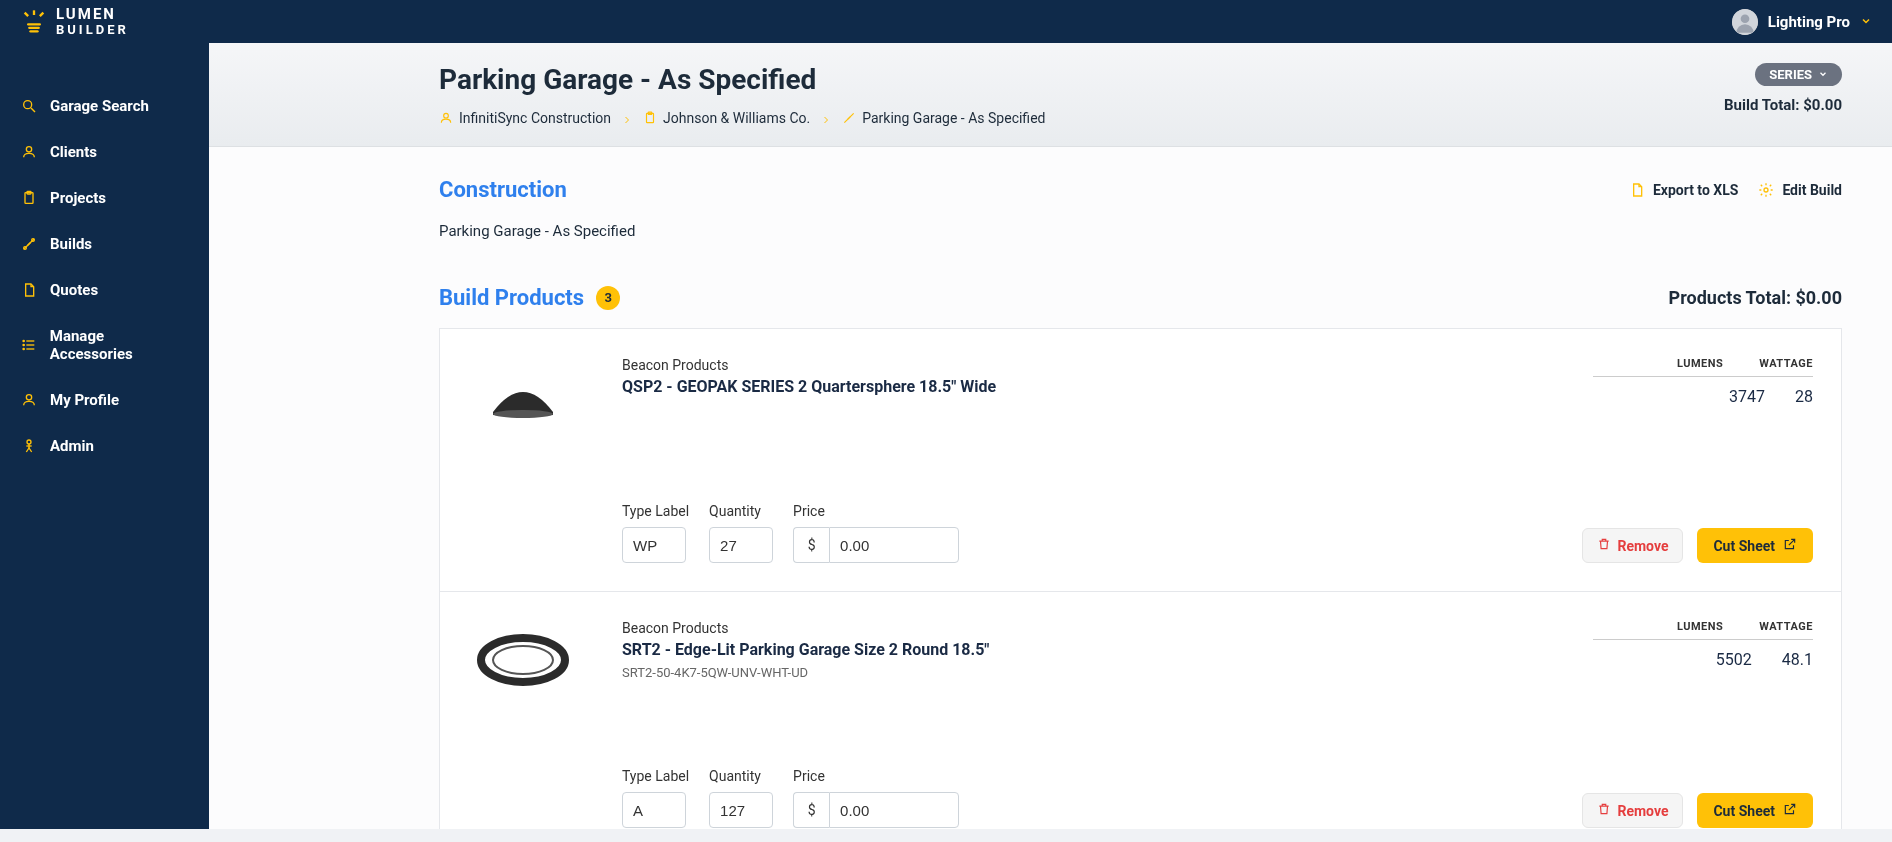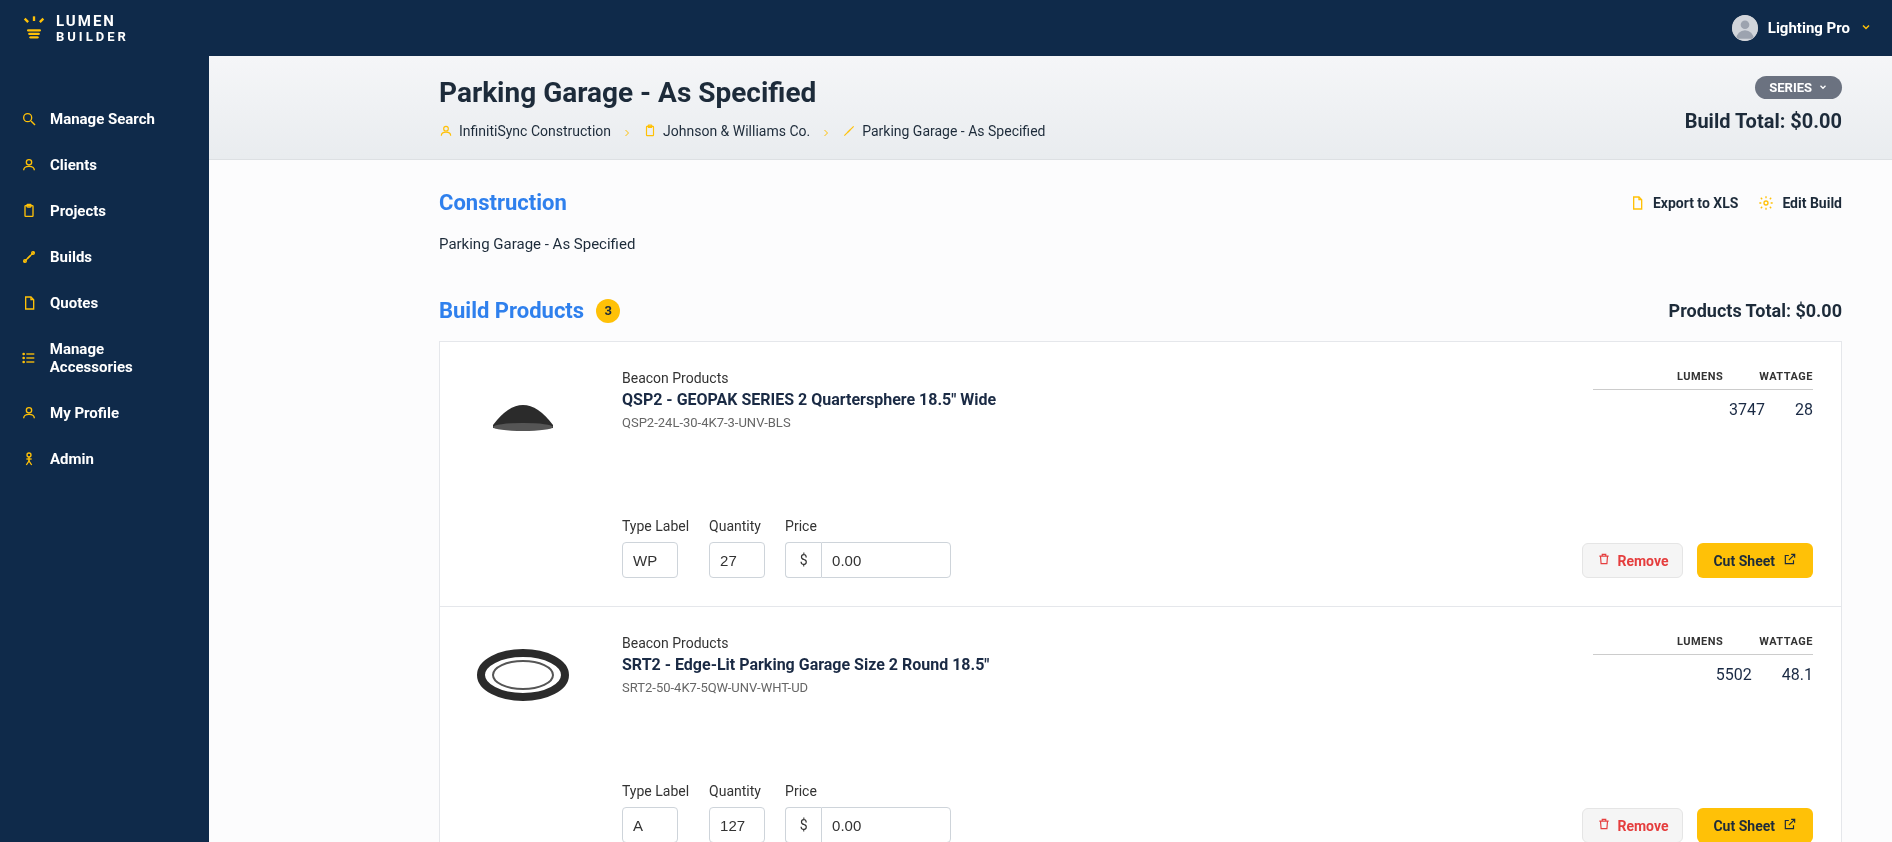--- a/index.html
+++ b/index.html
@@ -7,21 +7,21 @@
     body {
       font-family: -apple-system, BlinkMacSystemFont, "Segoe UI", Roboto, Arial, sans-serif;
       font-size: 14px;
       color: #1a2a44;
       background: #f0f2f5;
       overflow: hidden;
     }
 
     
     .topbar {
-      height: 56px;
+      height: 43px;
       background: #0f2a4a;
       display: flex;
       align-items: center;
       justify-content: space-between;
       padding: 0 20px;
       position: relative;
       z-index: 10;
     }
     .brand { display: flex; align-items: center; gap: 8px; color: #fff; }
     .brand-svg { width: 28px; height: 28px; }
@@ -85,21 +85,21 @@
       right: 50px;
       top: 20px;
       text-align: right;
     }
     .draft-pill {
       display: inline-flex; align-items: center; gap: 6px;
       background: #6b7280; color: #fff; font-weight:700; font-size:13px;
       padding: 4px 14px; border-radius: 16px; cursor: pointer;
       margin-bottom: 10px;
     }
-    .build-total { font-size: 20px; font-weight: 700; color: #1d2b3a; }
+    .build-total { font-size: 15px; font-weight: 700; color: #1d2b3a; }
 
     
     .content { padding: 30px 50px 60px 230px; }
     .section-row { display: flex; justify-content: space-between; align-items: center; margin-bottom: 20px; }
     .section-title { color: #2f80ed; font-size: 22px; font-weight: 700; }
     .actions { display: flex; gap: 20px; }
     .lnk { display: inline-flex; align-items:center; gap:8px; font-weight:700; color:#1d2b3a; cursor:pointer; }
     .lnk .icn { color: #ffc107; display:inline-flex; }
     .lnk .icn svg { width:16px; height:16px;}
     .desc-text { color: #1d2b3a; font-size: 15px; margin-bottom: 45px; }
@@ -142,21 +142,21 @@
     .spec-h { font-size:11px; font-weight:700; color:#333; padding-bottom:6px; letter-spacing:0.5px; }
     .spec-v { font-size:16px; padding-top:10px; }
     .spec-divider { border-bottom:1px solid #ccc;gap:36px; }
 
     .fields-row { display: flex; gap: 20px; align-items:flex-end; }
     .fld label { display:block; font-size:14px; color:#333; margin-bottom:8px; }
     .inp {
       height: 36px; border:1px solid #ced4da; border-radius:4px;
       padding: 0 10px; font-size:15px; color:#333; background:#fff;
     }
-    .inp.sm { width:56px; }
+    .inp.sm { width:64px; }
     .price-wrap { display:flex; }
     .price-prefix {
       height:36px; width:36px; border:1px solid #ced4da; border-right:none;
       border-top-left-radius:4px; border-bottom-left-radius:4px;
       display:flex; align-items:center; justify-content:center; color:#333; background:#fff;
     }
     .price-wrap .inp.price { border-top-left-radius:0; border-bottom-left-radius:0; width:130px; }
     .btn-remove {
       display:inline-flex; align-items:center; gap:6px;
       background:#f5f5f5; border:1px solid #e5e5e5; color:#e53e3e;
@@ -214,21 +214,21 @@
 <div class="layout">
 
   <div class="sidebar">
     <div class="nav-item">
       <span class="nav-icon">
           <svg viewBox="0 0 24 24" fill="none" stroke="currentColor" stroke-width="2">
             <circle cx="10" cy="10" r="6"></circle>
             <line x1="15" y1="15" x2="21" y2="21"></line>
           </svg>
         </span>
-      <span>Manage Search</span>
+      <span>Garage Search</span>
     </div>
     <div class="nav-item">
       <span class="nav-icon">
           <svg viewBox="0 0 24 24" fill="none" stroke="currentColor" stroke-width="2">
             <circle cx="12" cy="8" r="4"></circle>
             <path d="M4 20c0-4 4-6 8-6s8 2 8 6"></path>
           </svg>
         </span>
       <span>Clients</span>
     </div>
@@ -397,21 +397,20 @@
         <div class="card-grid">
           <div class="thumb">
             <svg viewBox="0 0 100 60" width="100" height="60">
                 <path d="M20 45 Q50 5 80 45 L80 48 Q50 52 20 48 Z" fill="#2b2b2b"></path>
                 <ellipse cx="50" cy="47" rx="30" ry="4" fill="#555"></ellipse>
               </svg>
           </div>
           <div>
             <div class="brandline">Beacon Products</div>
             <div class="pname">QSP2 - GEOPAK SERIES 2 Quartersphere 18.5" Wide</div>
-            <div class="sku">QSP2-24L-30-4K7-3-UNV-BLS</div>
           </div>
           <div class="specs">
             <div class="spec-row spec-divider">
               <div class="spec-cell">
                   <div class="spec-h">LUMENS</div>
                 </div>
               <div class="spec-cell r">
                   <div class="spec-h">WATTAGE</div>
                 </div>
             </div>

